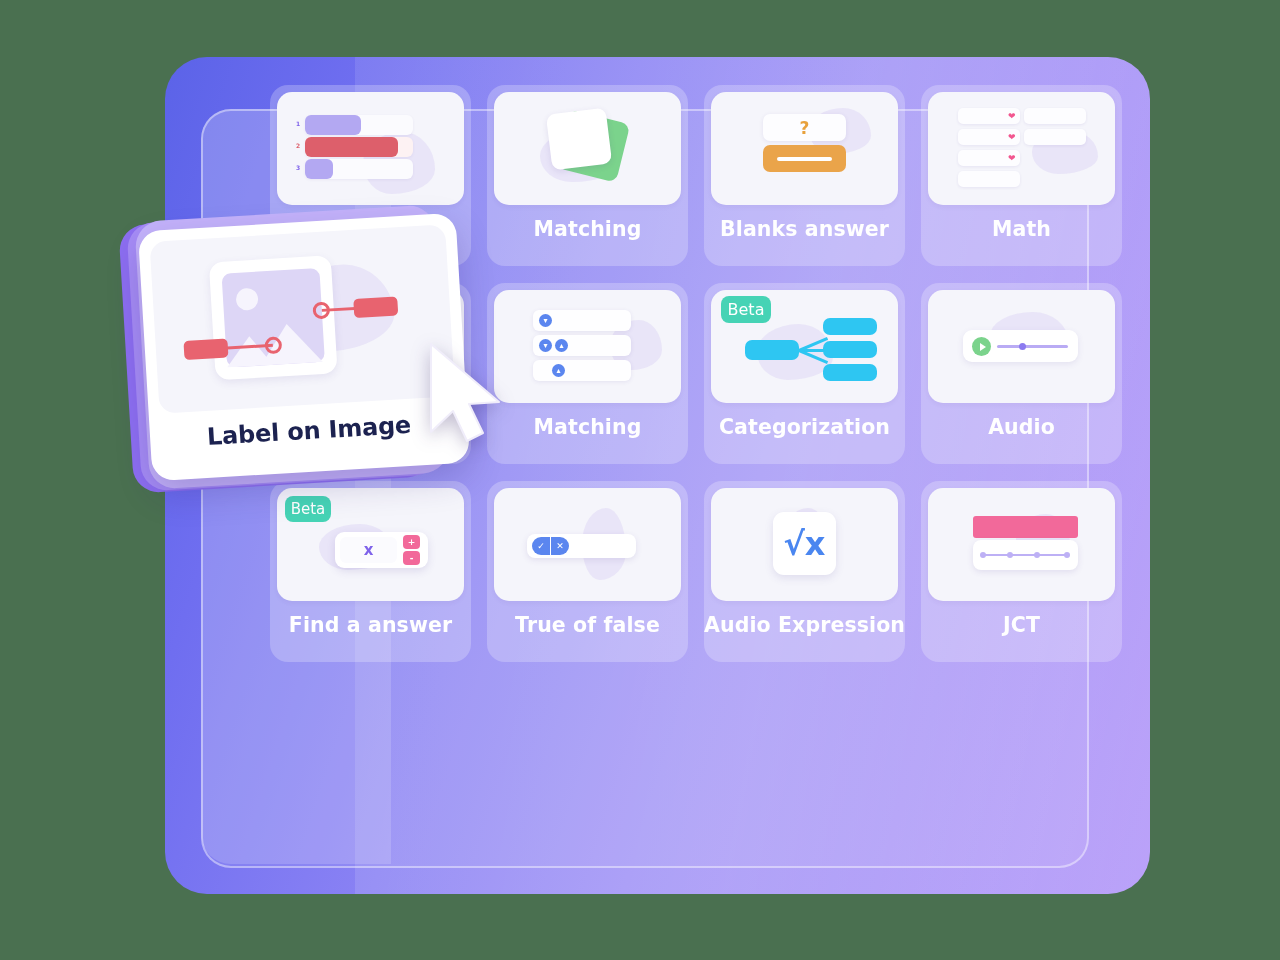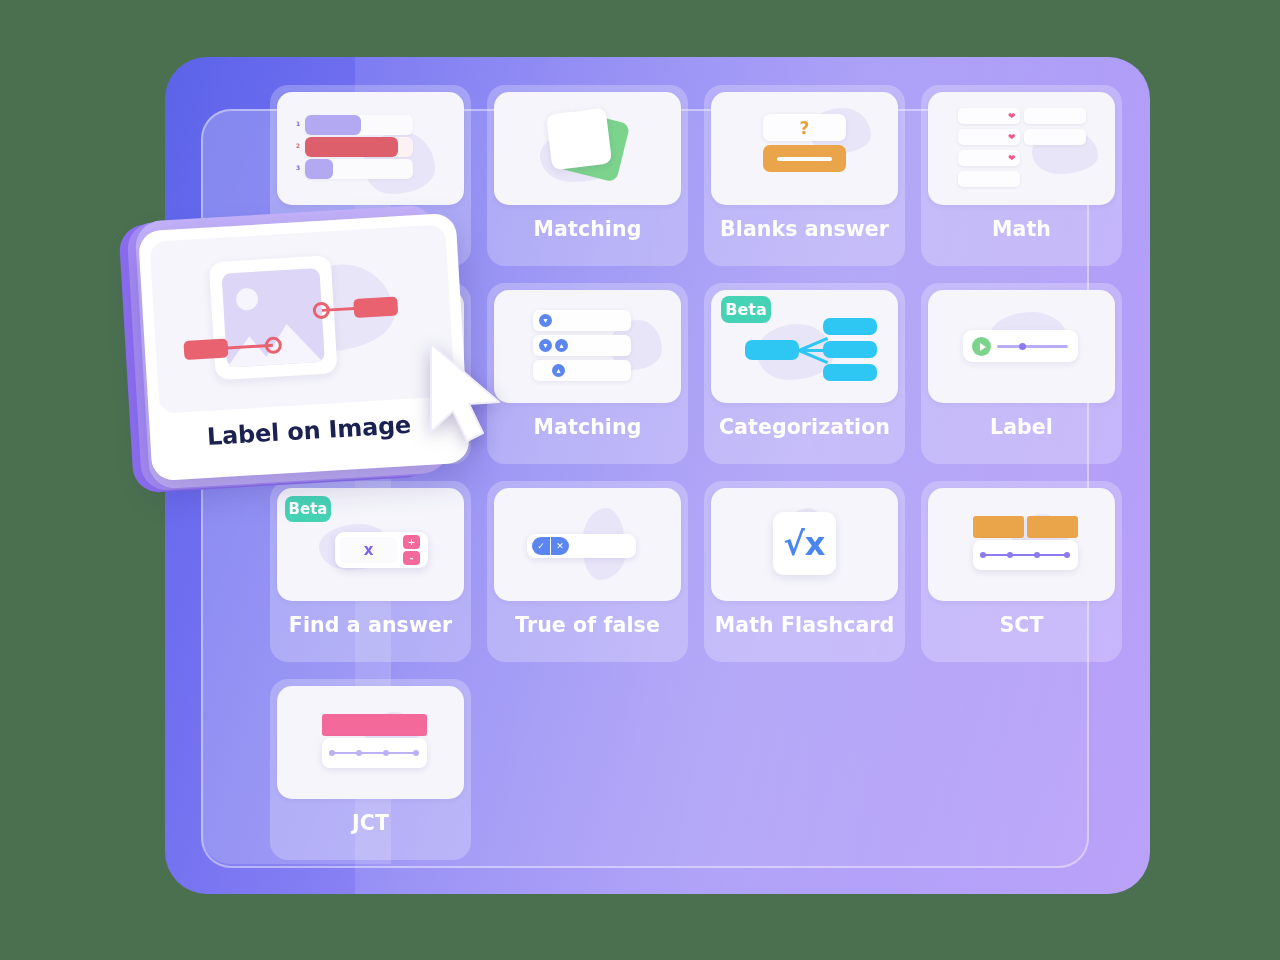--- a/index.html
+++ b/index.html
@@ -220,21 +220,21 @@
   .mt-bar { position:absolute; height:13px; background:#5b86ef; border-radius:4px; }
   .mt-link { position:absolute; background:#5b86ef; }
 
   
   .cat-bar { position:absolute; background:#2ec6f2; border-radius:7px; }
   .cat-line { position:absolute; background:#2ec6f2; height:3px; transform-origin: left center; }
   .beta-badge {
     position:absolute;
     background: #46d3b5;
     color:#ffffff;
-    font-weight:bold;
+    font-weight:normal;
     border-radius: 8px;
     display:flex; align-items:center; justify-content:center;
   }
 
   
   .img-box {
     position:absolute;
     background:#ffffff;
     border-radius: 10px;
     box-shadow: 0 2px 6px rgba(80,60,150,0.10);
@@ -515,21 +515,21 @@
 
 
       <div class="card">
         <div class="card-thumb">
           <div class="blob" style="left:62px;top:22px;width:78px;height:48px;"></div>
           <div class="au-card" style="left:35px;top:40px;width:115px;height:32px;"></div>
           <div class="au-play" style="left:44px;top:47px;"></div>
           <div class="au-track" style="left:69px;top:55px;width:71px;"></div>
           <div class="au-dot" style="left:91px;top:53px;"></div>
         </div>
-        <div class="card-label">Label</div>
+        <div class="card-label">Audio</div>
       </div>
 
       <div class="card">
         <div class="card-thumb">
           <div class="blob" style="left:42px;top:36px;width:74px;height:46px;"></div>
           <div class="beta-badge" style="left:8px;top:8px;width:46px;height:26px;font-size:15px;">Beta</div>
           <div class="fn-card" style="left:58px;top:44px;width:93px;height:36px;"></div>
           <div class="fn-input" style="left:63px;top:49px;width:57px;height:26px;">x</div>
           <div class="fn-btn" style="left:126px;top:47px;width:17px;height:14px;">+</div>
           <div class="fn-btn" style="left:126px;top:63px;width:17px;height:14px;">-</div>
@@ -545,37 +545,23 @@
           <div class="tf-seg" style="left:57px;top:49px;width:18px;height:18px;border-radius:0 9px 9px 0;">✕</div>
         </div>
         <div class="card-label">True of false</div>
       </div>
 
       <div class="card">
         <div class="card-thumb">
           <div class="blob" style="left:72px;top:20px;width:46px;height:62px;"></div>
           <div class="me-card" style="left:62px;top:24px;width:63px;height:63px;">√x</div>
         </div>
-        <div class="card-label">Math Flashcard</div>
-      </div>
-
-      <div class="card">
-        <div class="card-thumb">
-          <div class="blob" style="left:84px;top:26px;width:56px;height:50px;"></div>
-          <div class="tok" style="left:45px;top:28px;width:51px;height:22px;background:#eaa44a;"></div>
-          <div class="tok" style="left:99px;top:28px;width:51px;height:22px;background:#eaa44a;"></div>
-          <div class="slider-card" style="left:45px;top:52px;width:105px;height:30px;"></div>
-          <div class="sl-line" style="left:54px;top:66px;width:87px;"></div>
-          <div class="sl-pt" style="left:52px;top:64px;"></div>
-          <div class="sl-pt" style="left:79px;top:64px;"></div>
-          <div class="sl-pt" style="left:106px;top:64px;"></div>
-          <div class="sl-pt" style="left:136px;top:64px;"></div>
-        </div>
-        <div class="card-label">SCT</div>
-      </div>
+        <div class="card-label">Audio Expression</div>
+      </div>
+
 
       <div class="card">
         <div class="card-thumb">
           <div class="blob" style="left:88px;top:26px;width:54px;height:50px;"></div>
           <div class="tok" style="left:45px;top:28px;width:105px;height:22px;background:#f2699a;"></div>
           <div class="slider-card" style="left:45px;top:52px;width:105px;height:30px;"></div>
           <div class="sl-line light" style="left:54px;top:66px;width:87px;"></div>
           <div class="sl-pt light" style="left:52px;top:64px;"></div>
           <div class="sl-pt light" style="left:79px;top:64px;"></div>
           <div class="sl-pt light" style="left:106px;top:64px;"></div>

